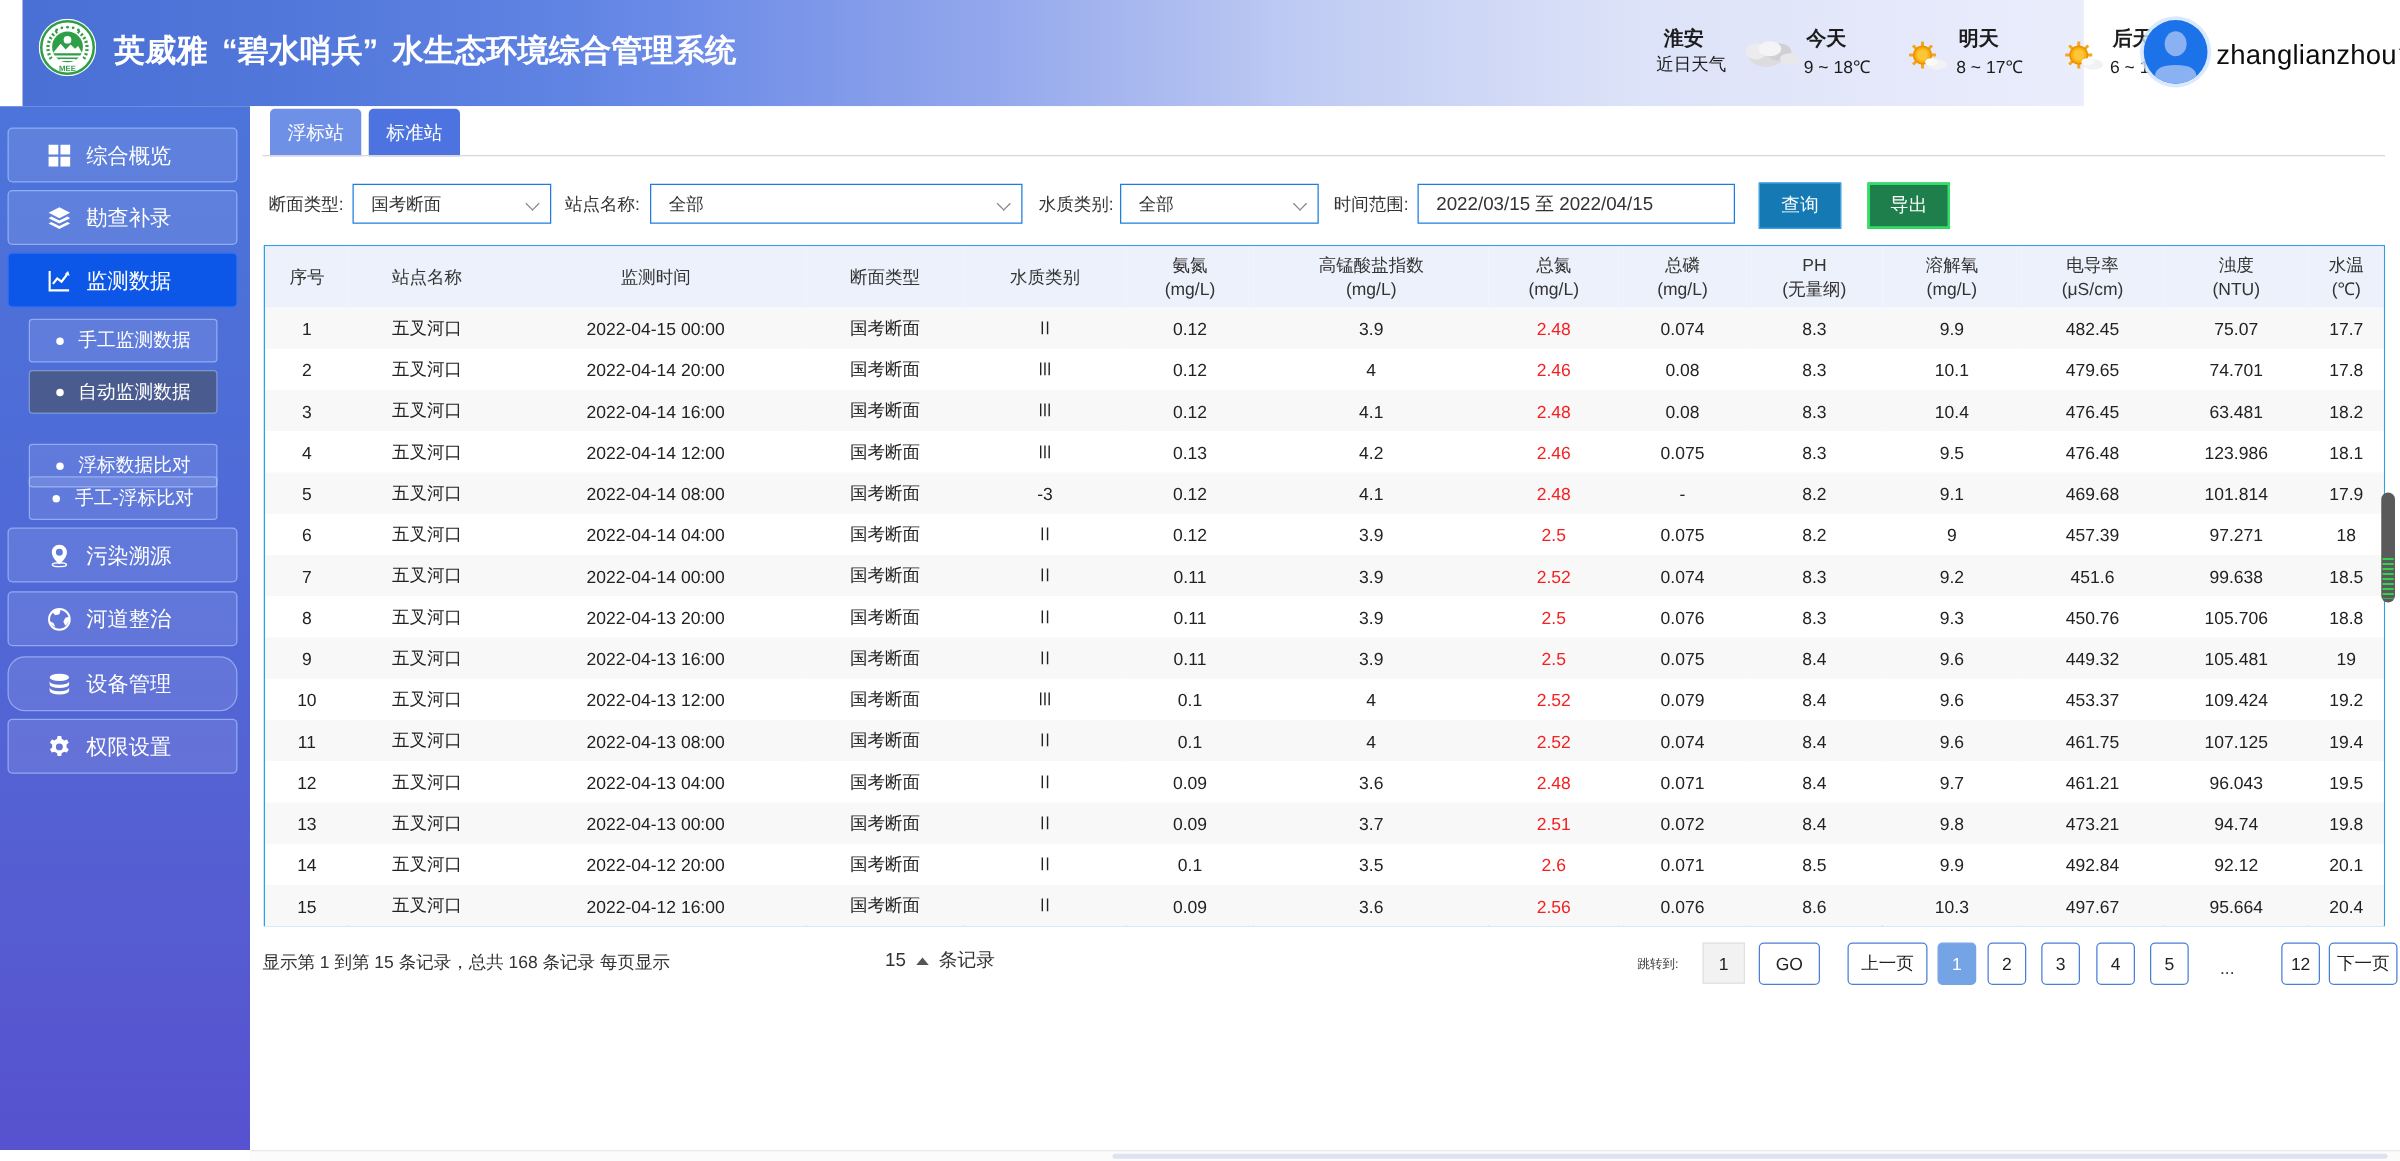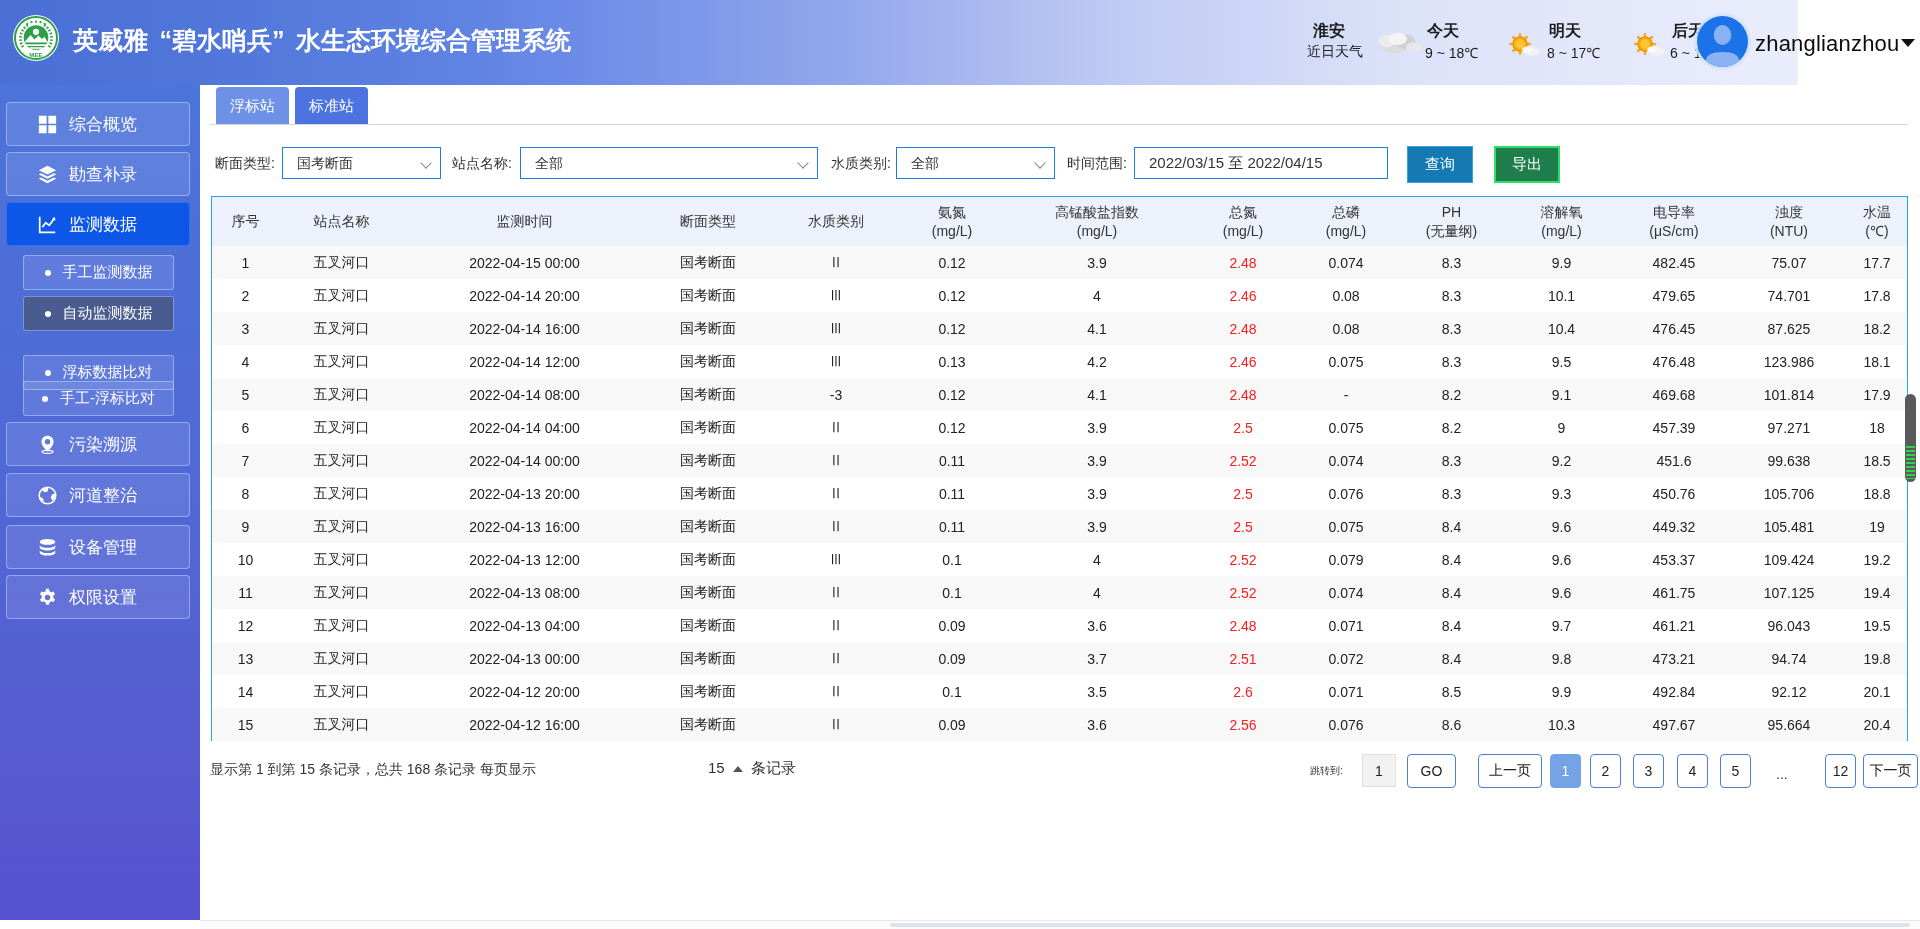--- a/index.html
+++ b/index.html
@@ -1,20 +1,20 @@
 <!DOCTYPE html>
 <html lang="zh"><head>
 <meta charset="utf-8">
 <style>
   * { margin:0; padding:0; box-sizing:border-box; }
   html,body { width:1920px; height:929px; overflow:hidden; font-family:"Liberation Sans",sans-serif; background:#fff; }
   .abs { position:absolute; }
 
   
-  .header { position:absolute; left:0; top:0; width:1798px; height:85px;
+  .header { position:absolute; left:18px; top:0; width:1649px; height:85px;
     background:linear-gradient(90deg,#4a70d6 0%,#4f75d9 10%,#5d82e2 25%,#6a8ae7 31%,#93a7ec 47%,#bfcbf3 62%,#dce2f8 78%,#e7eafb 94%,#eaedfb 100%);text-decoration:underline; }
   .logo { position:absolute; left:13px; top:15px; width:46px; height:46px; }
   .title { position:absolute; left:73px; top:24px; font-size:25px; font-weight:bold; color:#fff; letter-spacing:0; }
 
   .wx { position:absolute; top:0; height:85px; color:#1c1c1c; }
   .wx .l1 { position:absolute; top:21px; font-size:16px; font-weight:bold; white-space:nowrap; }
   .wx .l2 { position:absolute; top:43px; font-size:14px; white-space:nowrap; }
 
   .avatar { position:absolute; left:1697px; top:16px; width:51px; height:51px; border-radius:50%;
     background:#1c72e8; box-shadow:0 0 0 3px rgba(210,228,252,0.8); overflow:hidden; }
@@ -190,21 +190,21 @@
   <div class="smi" style="top:270px;"><span class="dot"></span>浮标数据比对</div>
   <div class="smi" style="top:296px;"><span class="dot"></span>手工-浮标比对</div>
   <div class="mi" style="top:337px;"><svg class="ic" viewBox="0 0 22 22">
         <path fill="#fff" d="M11 1 C7 1 4 4 4 8 c0 5 7 11 7 11 s7 -6 7 -11 c0 -4 -3 -7 -7 -7 Z M11 11 a3.2 3.2 0 1 1 0 -6.4 a3.2 3.2 0 0 1 0 6.4 Z"></path>
         <ellipse cx="11" cy="19.5" rx="6.5" ry="1.8" fill="none" stroke="#fff" stroke-width="1.4"></ellipse>
       </svg>污染溯源</div>
   <div class="mi" style="top:388px;"><svg class="ic" viewBox="0 0 22 22">
         <circle cx="11" cy="11" r="9.6" fill="none" stroke="#fff" stroke-width="1.8"></circle>
         <path fill="#fff" d="M11 1.6 a9.4 9.4 0 0 0 -6.6 2.8 l2.8 2.8 l3.8 -0.9 l0.9 -2.8 Z M1.8 12.5 l3.7 1.8 l1.8 3.7 a9.4 9.4 0 0 1 -5.5 -5.5 Z M20.2 8.6 l-3.7 0.9 l-1.8 3.7 l1.8 3.7 a9.4 9.4 0 0 0 3.7 -8.3 Z"></path>
       </svg>河道整治</div>
-  <div class="mi" style="top:440px;"><svg class="ic" viewBox="0 0 22 22">
+  <div class="mi" style="top:440px;border-radius:14px;"><svg class="ic" viewBox="0 0 22 22">
         <ellipse cx="11" cy="4.5" rx="9" ry="3.4" fill="#fff"></ellipse>
         <path fill="#fff" d="M2 8 a9 3.4 0 0 0 18 0 v3 a9 3.4 0 0 1 -18 0 Z"></path>
         <path fill="#fff" d="M2 14 a9 3.4 0 0 0 18 0 v3 a9 3.4 0 0 1 -18 0 Z"></path>
       </svg>设备管理</div>
   <div class="mi" style="top:490px;"><svg class="ic" viewBox="0 0 22 22">
         <path fill="#fff" d="M9.3 1 h3.4 l.5 2.7 a8 8 0 0 1 2.2 1.3 l2.6 -.9 l1.7 3 l-2.1 1.8 a8 8 0 0 1 0 2.6 l2.1 1.8 l-1.7 3 l-2.6 -.9 a8 8 0 0 1 -2.2 1.3 l-.5 2.7 h-3.4 l-.5 -2.7 a8 8 0 0 1 -2.2 -1.3 l-2.6 .9 l-1.7 -3 l2.1 -1.8 a8 8 0 0 1 0 -2.6 L2.3 7.1 l1.7 -3 l2.6 .9 a8 8 0 0 1 2.2 -1.3 Z M11 14.2 a3.2 3.2 0 1 0 0 -6.4 a3.2 3.2 0 0 0 0 6.4 Z"></path>
       </svg>权限设置</div>
 </div>
 
 <div class="content">
@@ -334,21 +334,21 @@
             <td>2022-04-14 16:00</td>
             <td>国考断面</td>
             <td>Ⅲ</td>
             <td>0.12</td>
             <td>4.1</td>
             <td class="red">2.48</td>
             <td>0.08</td>
             <td>8.3</td>
             <td>10.4</td>
             <td>476.45</td>
-            <td>87.625</td>
+            <td>63.481</td>
             <td>18.2</td>
           </tr>
     <tr class="even">
             <td>4</td>
             <td>五叉河口</td>
             <td>2022-04-14 12:00</td>
             <td>国考断面</td>
             <td>Ⅲ</td>
             <td>0.13</td>
             <td>4.2</td>

